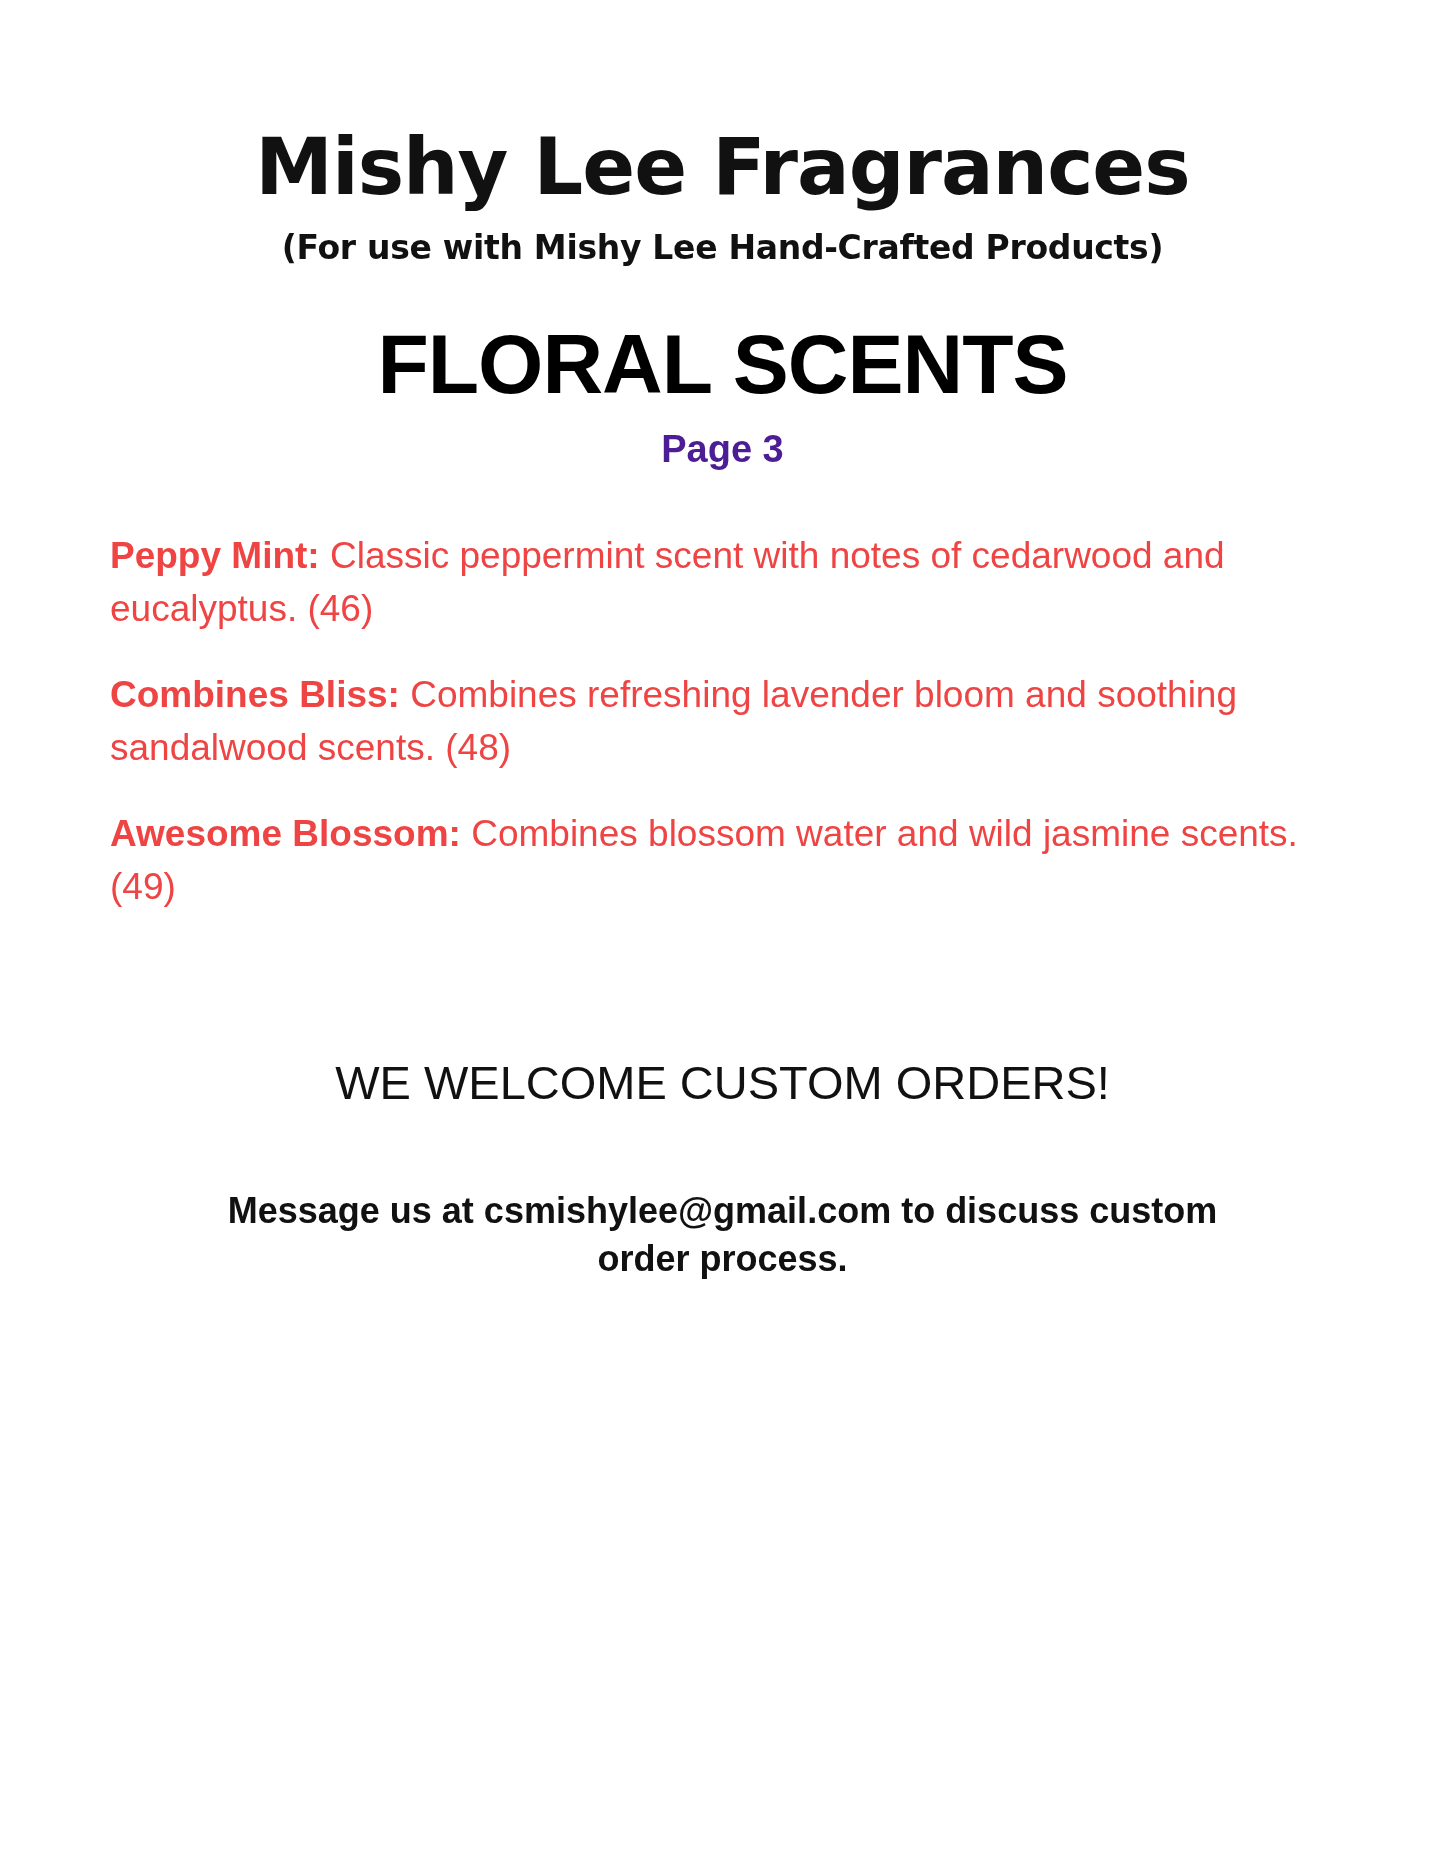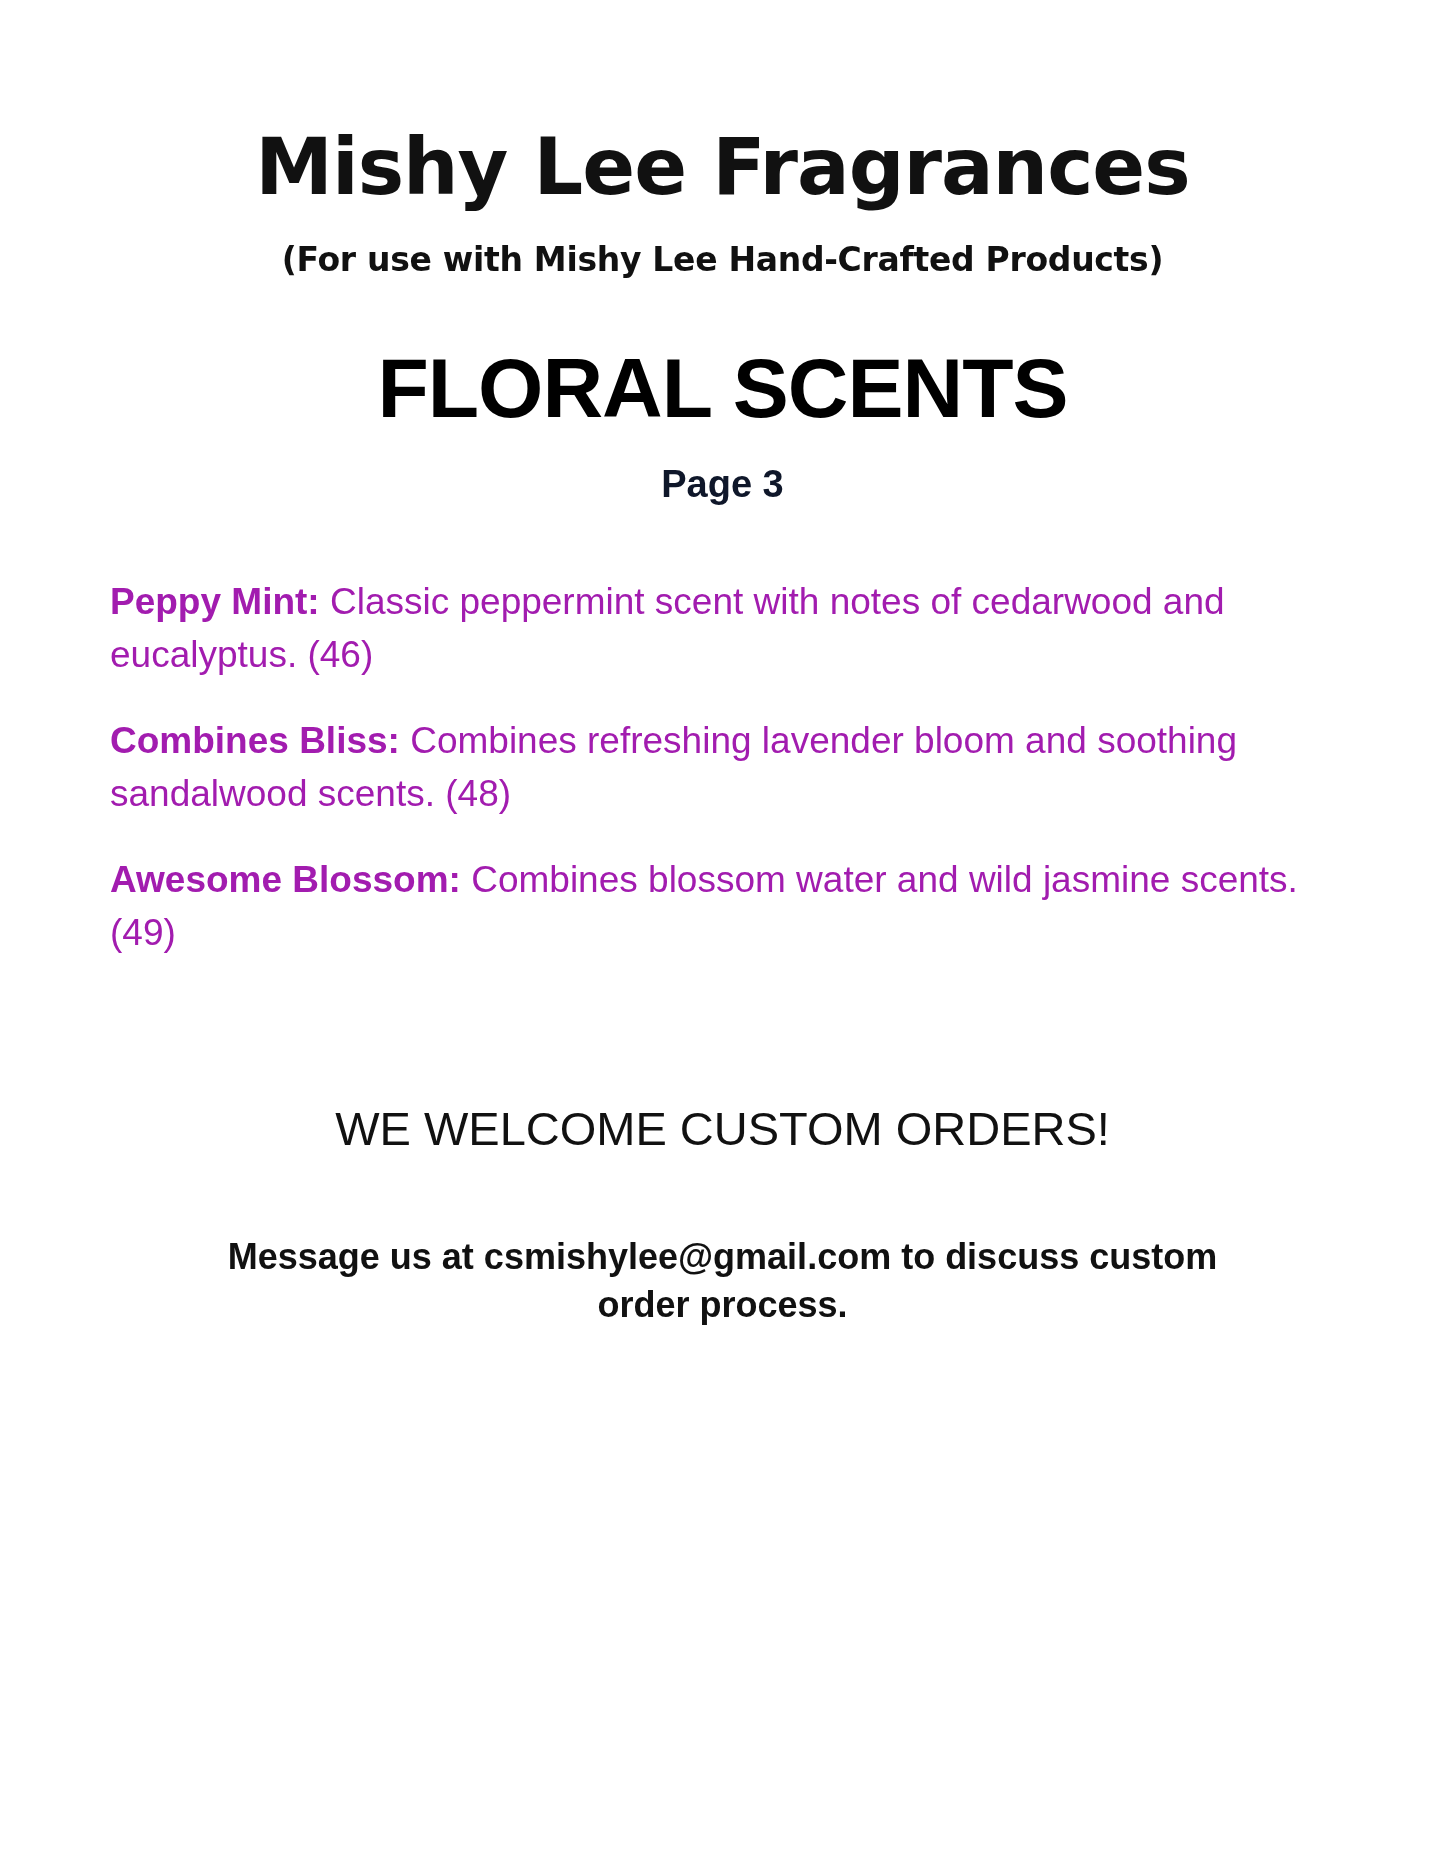--- a/index.html
+++ b/index.html
@@ -32,21 +32,21 @@
     line-height: 1.0;
     margin: 0;
     padding-top: 128px;
     color: #111111;
   }
   .brand-subtitle {
     text-align: center;
     font-weight: 700;
     font-size: 33px;
     line-height: 1.1;
-    margin: 12px;
+    margin: 0;
     padding-top: 24px;
     letter-spacing: -0.3px;
     color: #111111;
   }
   .section-title {
     text-align: center;
     font-family: "Liberation Sans", sans-serif;
     font-weight: 700;
     font-size: 84px;
     line-height: 1.0;
@@ -54,37 +54,37 @@
     margin: 0;
     padding-top: 56px;
     color: #000000;
   }
   .page-number {
     text-align: center;
     font-family: "Liberation Sans", sans-serif;
     font-weight: 700;
     font-size: 38px;
     line-height: 1.0;
-    margin: 11px;
+    margin: 0;
     padding-top: 24px;
-    color: #0f172a;
+    color: #4c1d95;
   }
 
   
   .scent-list {
     margin: 0;
     padding: 0;
     list-style: none;
     padding-top: 62px;
   }
   .scent-item {
     font-family: "Liberation Sans", sans-serif;
     font-size: 37px;
     line-height: 1.42;
-    color: #a21caf;
+    color: #ef4444;
     margin: 0 0 34px 0;
     max-width: 1190px;
   }
   .scent-name {
     font-weight: 700;
   }
   .scent-desc {
     font-weight: 400;
   }
 

